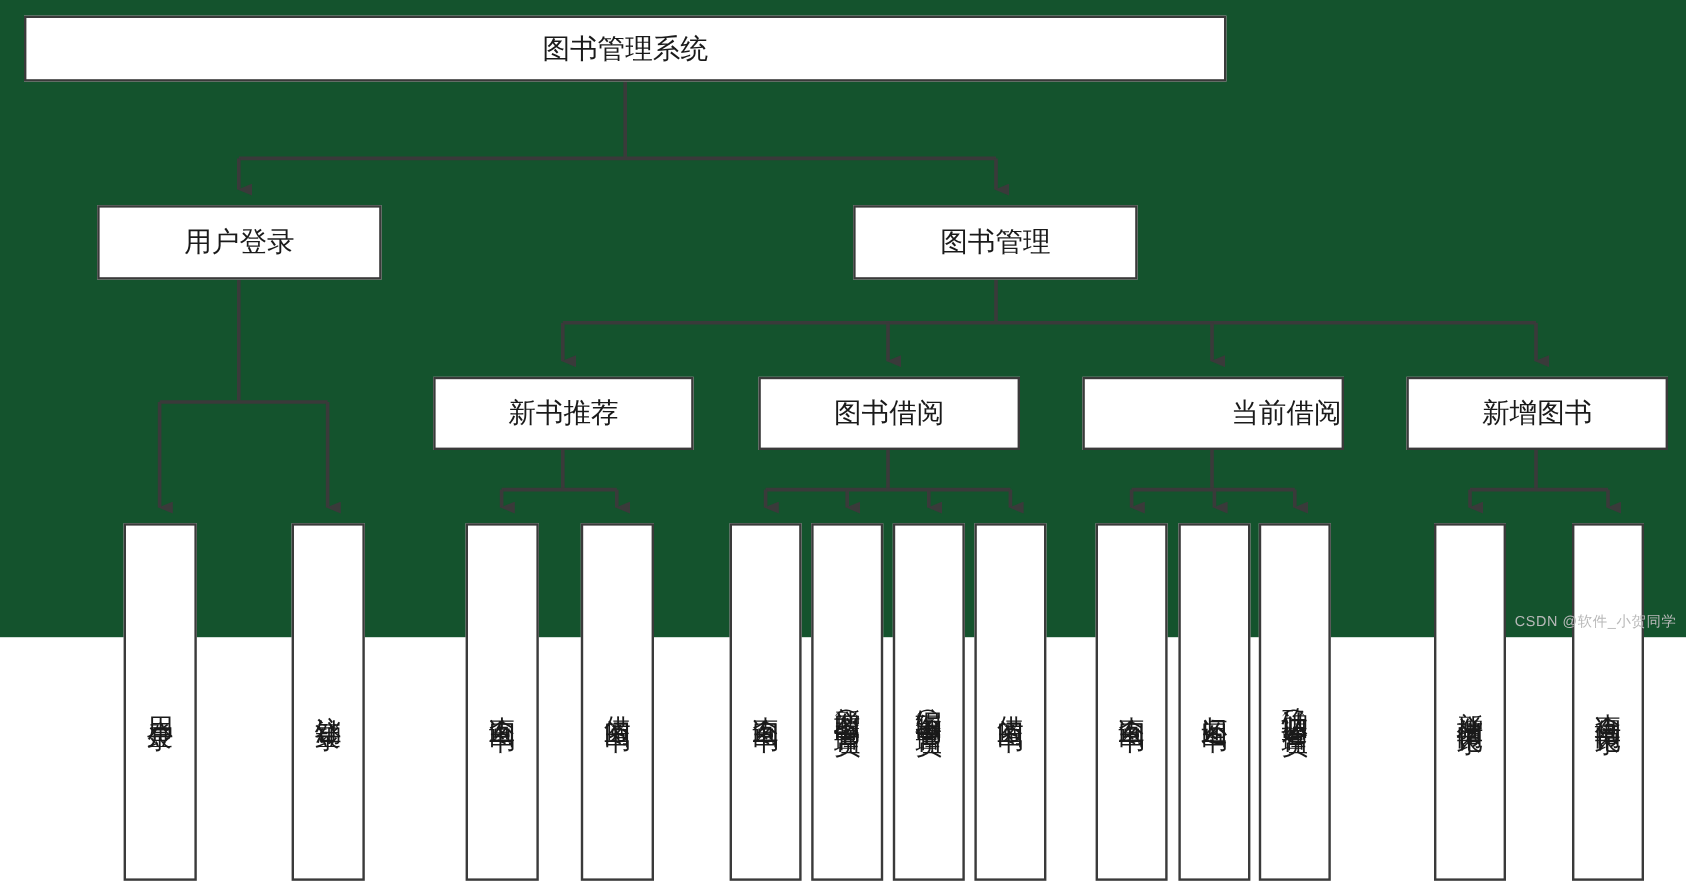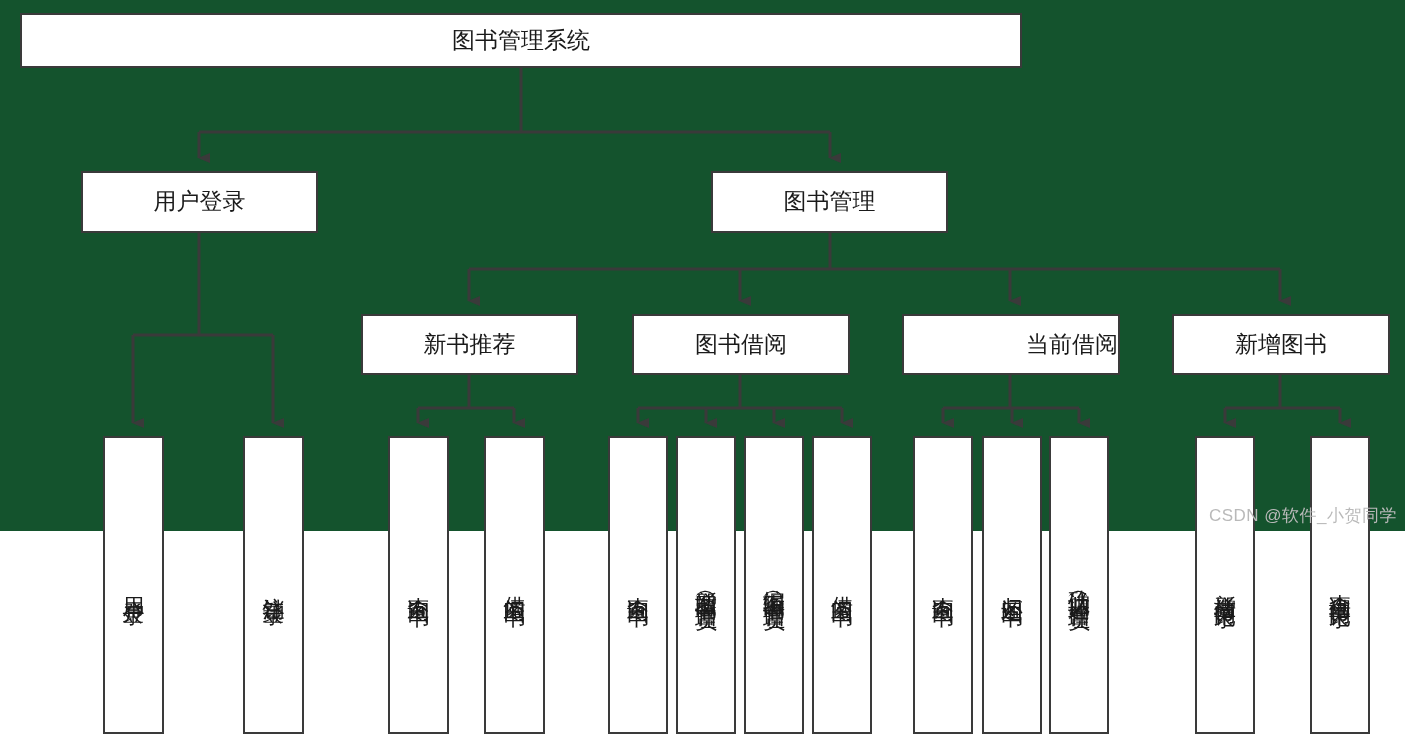--- a/index.html
+++ b/index.html
@@ -4,21 +4,21 @@
 <style>
   html,body{margin:0;padding:0;background:#ffffff;}
   body{width:1405px;height:747px;font-family:"Liberation Sans","DejaVu Sans",sans-serif;overflow:hidden;}
   #diagram-root{position:relative;width:1405px;height:531px;background:#14532d;}
   svg.wires{position:absolute;left:0;top:0;width:1405px;height:747px;}
   .node{position:absolute;box-sizing:border-box;background:#ffffff;border:2.5px solid #3a3a3a;display:flex;align-items:center;justify-content:center;}
   .node .label{color:#1a1a1a;line-height:1.12;text-align:center;white-space:pre;}
   .node.h .label{font-size:23px;}
   .node.v{writing-mode:vertical-rl;text-orientation:upright;}
   .node.v .label{writing-mode:vertical-rl;text-orientation:upright;font-size:22px;letter-spacing:3px;line-height:1;}
-  #watermark{position:absolute;right:8px;bottom:4px;font-size:17px;color:#b9b9b9;letter-spacing:.5px;white-space:nowrap;}
+  #watermark{position:absolute;right:8px;bottom:4px;font-size:12px;color:#b9b9b9;letter-spacing:.5px;white-space:nowrap;}
 </style>
 </head>
 <body>
 
 <div id="diagram-root">
 
   <svg class="wires" viewBox="0 0 1405 747" xmlns="http://www.w3.org/2000/svg">
     <defs>
       <marker id="arw" markerWidth="10" markerHeight="12" refX="5" refY="11" orient="auto" markerUnits="userSpaceOnUse">
         <path d="M0,0 L10,0 L5,12 Z" fill="#3a3a3a"></path>

